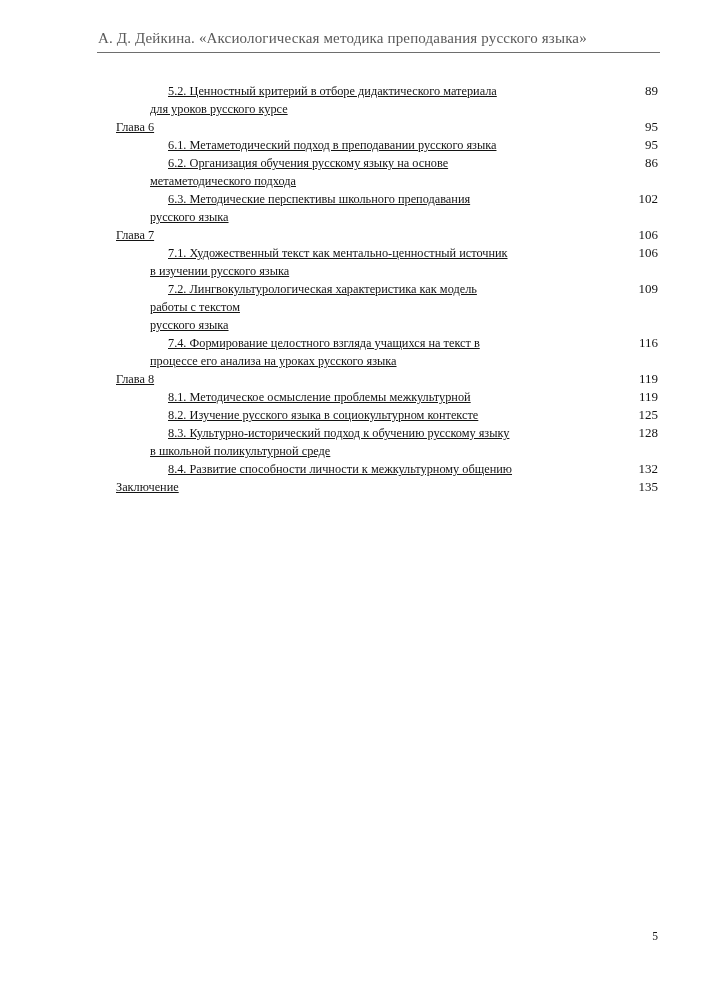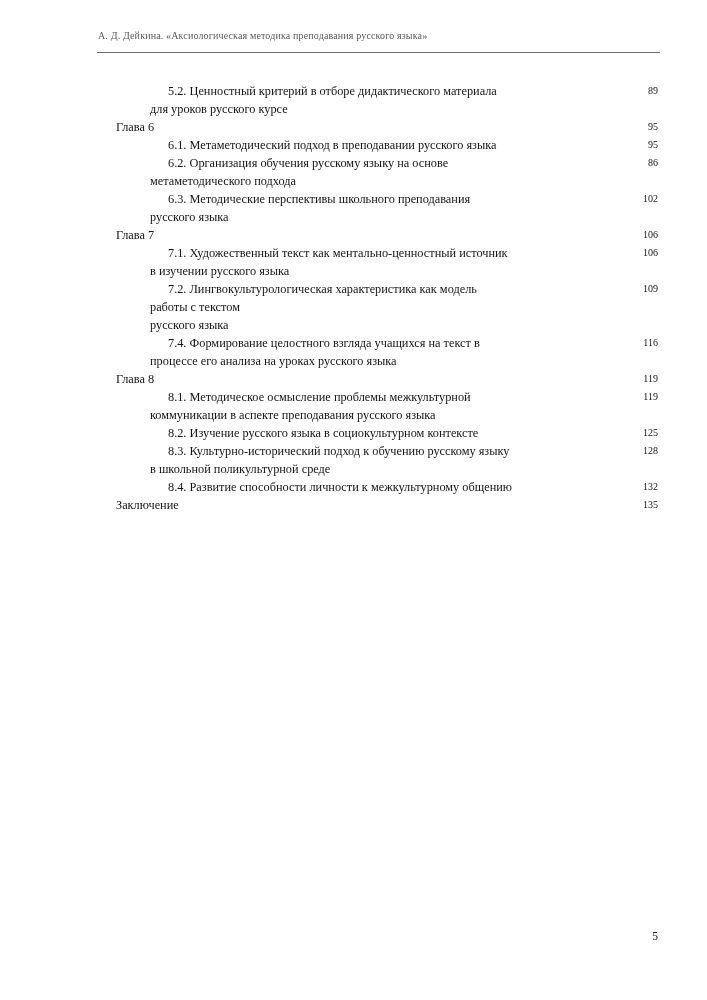--- a/index.html
+++ b/index.html
@@ -15,21 +15,21 @@
     overflow: hidden;
     font-family: "Liberation Serif", "DejaVu Serif", serif;
   }
 
   
   .running-head {
     position: absolute;
     left: 98px;
     top: 30px;
     width: 562px;
-    font-size: 10px;
+    font-size: 15px;
     color: #5a5a5a;
     letter-spacing: 0.15px;
     white-space: nowrap;
   }
   .head-rule {
     position: absolute;
     left: 97px;
     top: 52px;
     width: 563px;
     height: 0;
@@ -47,33 +47,34 @@
     position: relative;
     height: 18px;
     line-height: 18px;
     font-size: 12.3px;
     color: #141414;
     white-space: nowrap;
   }
   .toc-text {
     position: absolute;
     top: 0;
+    text-decoration: underline;
   }
   
   .lvl-chapter .toc-text { left: 116px; }
   .lvl-sub     .toc-text { left: 168px; }
   .lvl-cont    .toc-text { left: 150px; }
 
   .toc-page {
     position: absolute;
     top: 0;
     left: 600px;
     width: 58px;
     text-align: right;
-    font-size: 10px;
+    font-size: 13px;
     color: #141414;
   }
 
   
   .folio {
     position: absolute;
     left: 600px;
     top: 930px;
     width: 58px;
     text-align: right;
@@ -149,23 +150,20 @@
         <span class="toc-text">процессе его анализа на уроках русского языка</span>
       </div>
       <div class="toc-line lvl-chapter">
         <span class="toc-text">Глава 8</span>
         <span class="toc-page">119</span>
       </div>
       <div class="toc-line lvl-sub">
         <span class="toc-text">8.1. Методическое осмысление проблемы межкультурной</span>
         <span class="toc-page">119</span>
       </div>
-      <div class="toc-line lvl-cont">
-        <span class="toc-text">коммуникации в аспекте преподавания русского языка</span>
-      </div>
       <div class="toc-line lvl-sub">
         <span class="toc-text">8.2. Изучение русского языка в социокультурном контексте</span>
         <span class="toc-page">125</span>
       </div>
       <div class="toc-line lvl-sub">
         <span class="toc-text">8.3. Культурно-исторический подход к обучению русскому языку</span>
         <span class="toc-page">128</span>
       </div>
       <div class="toc-line lvl-cont">
         <span class="toc-text">в школьной поликультурной среде</span>

